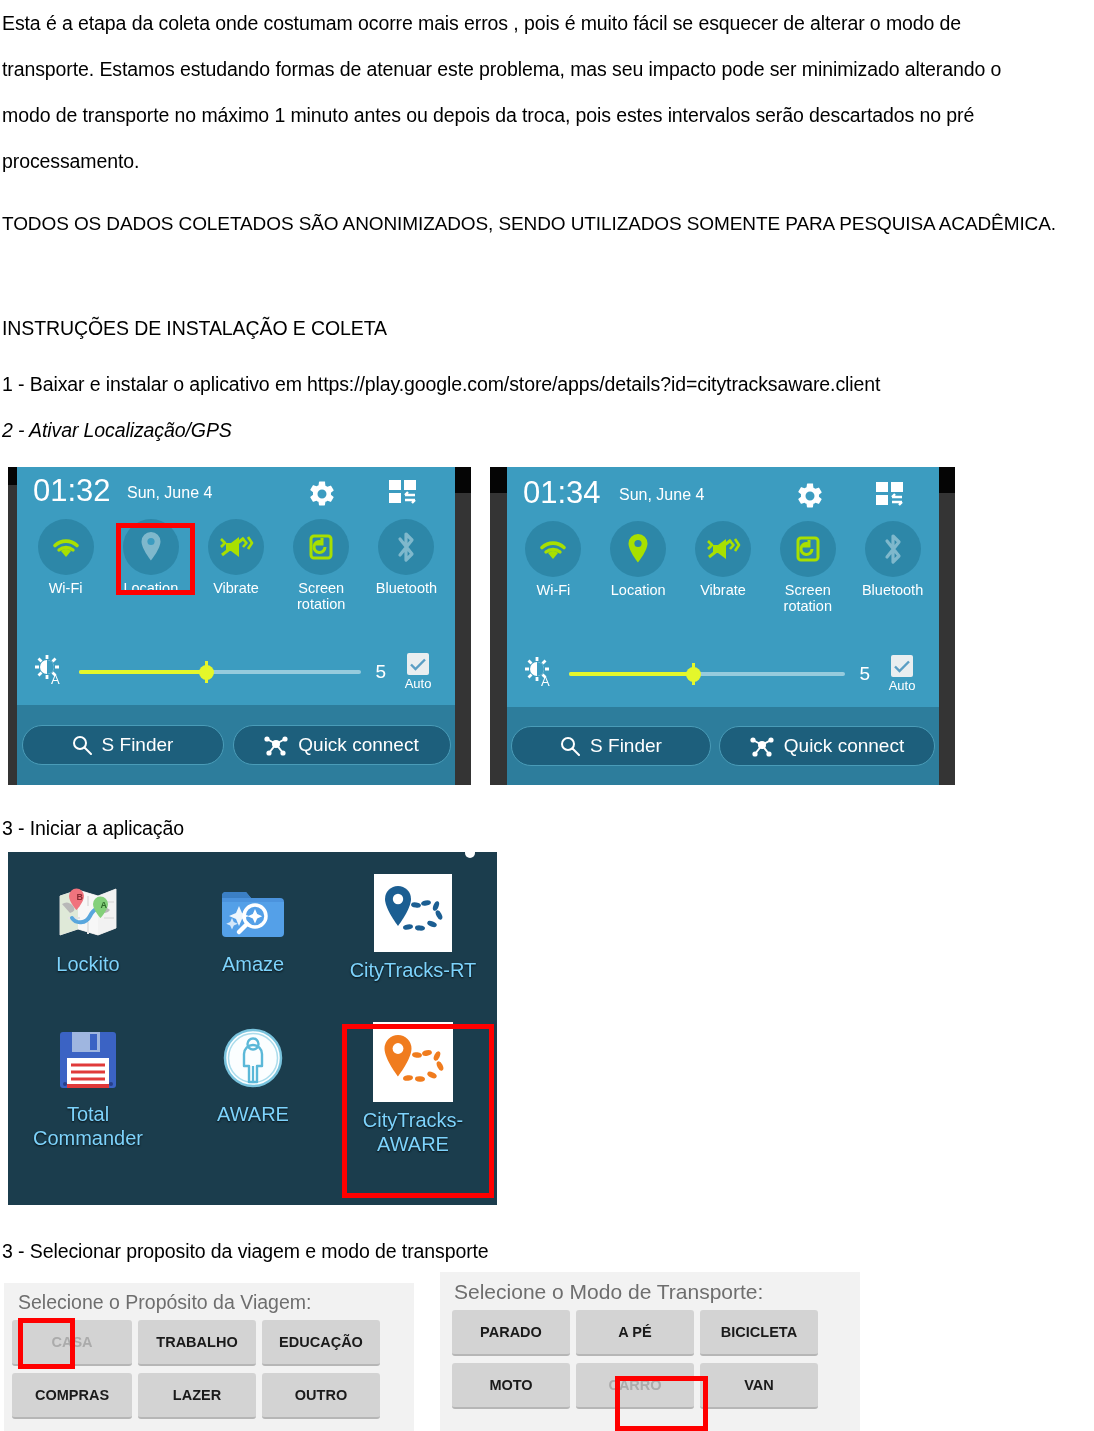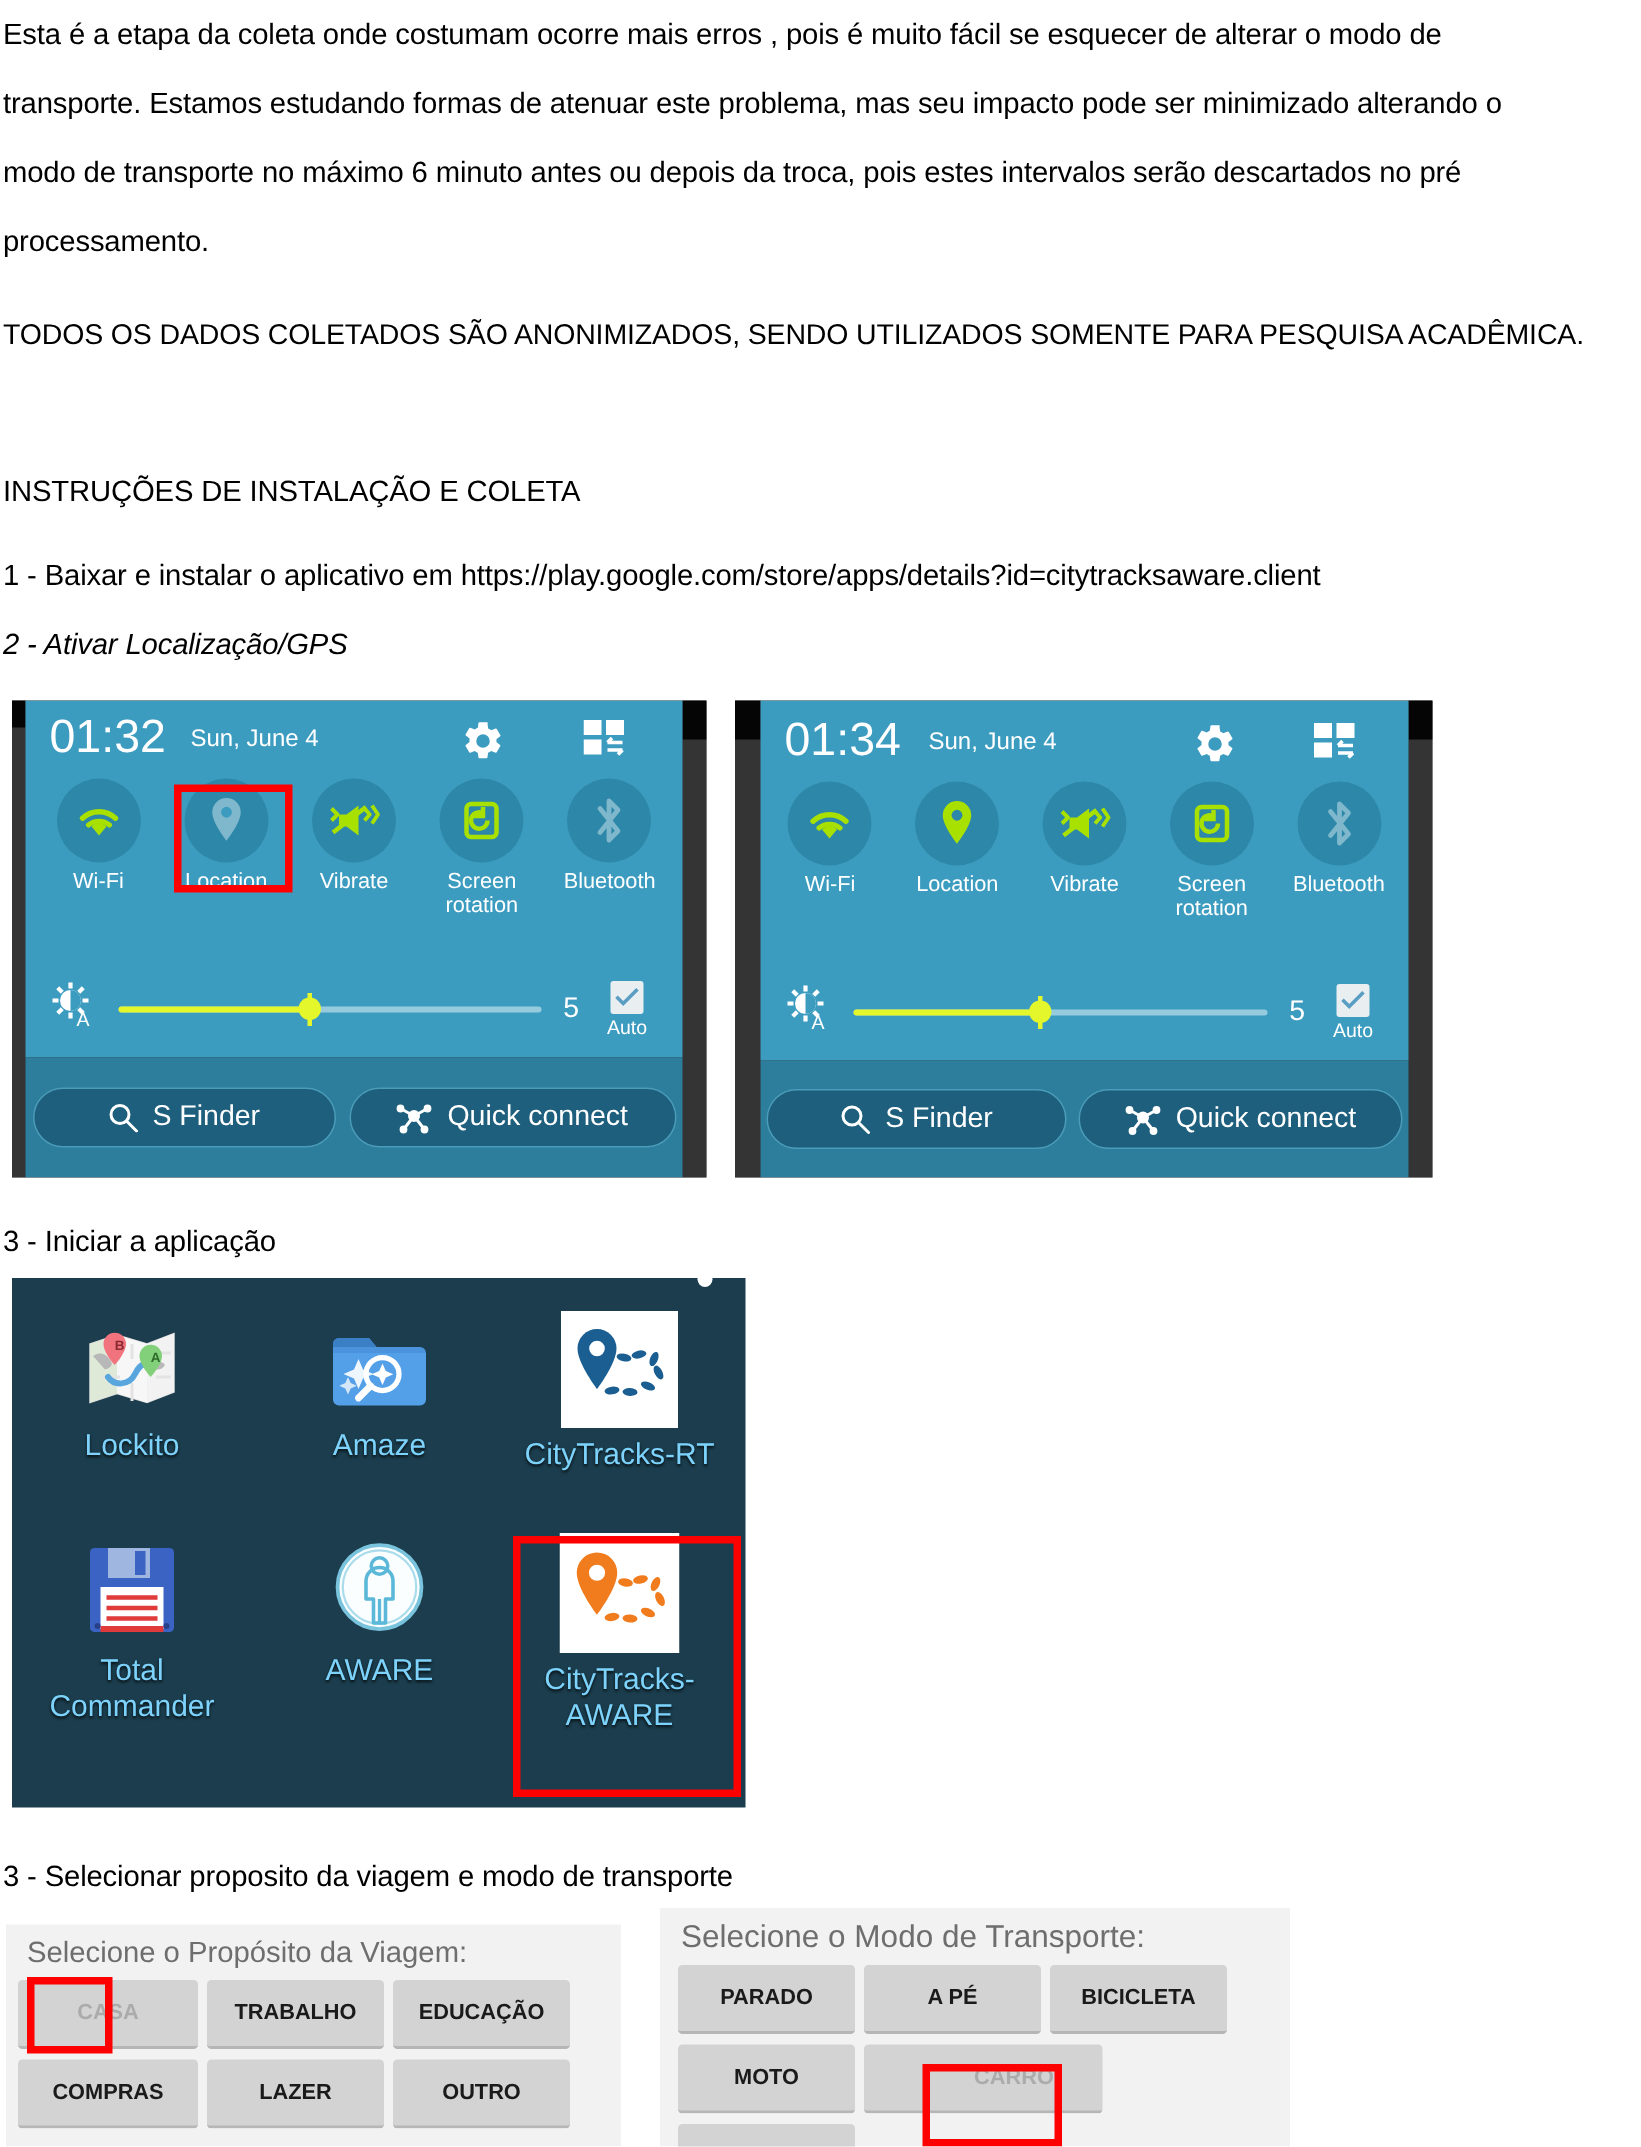--- a/index.html
+++ b/index.html
@@ -236,21 +236,21 @@
     margin: 0 6px 7px 0;
   }
   .sel-btn.dim { color: #ababab; }
 </style>
 </head>
 <body>
 
 <div class="doc">
   <div class="para" style="position:absolute;left:2px;top:0px;">Esta é a etapa da coleta onde costumam ocorre mais erros , pois é muito fácil se esquecer de alterar o modo de</div>
   <div class="para" style="position:absolute;left:2px;top:46px;">transporte.  Estamos estudando formas de atenuar este problema, mas seu impacto pode ser minimizado alterando o</div>
-  <div class="para" style="position:absolute;left:2px;top:92px;">modo de transporte no máximo 6 minuto antes ou depois da troca, pois estes intervalos serão descartados no pré</div>
+  <div class="para" style="position:absolute;left:2px;top:92px;">modo de transporte no máximo 1 minuto antes ou depois da troca, pois estes intervalos serão descartados no pré</div>
   <div class="para" style="position:absolute;left:2px;top:138px;">processamento.</div>
   <div class="para bold" style="position:absolute;left:2px;top:201px;font-size:19px;">TODOS OS DADOS COLETADOS SÃO ANONIMIZADOS, SENDO UTILIZADOS SOMENTE PARA PESQUISA ACADÊMICA.</div>
   <div class="para bold" style="position:absolute;left:2px;top:305px;">INSTRUÇÕES DE INSTALAÇÃO E COLETA</div>
   <div class="para" style="position:absolute;left:2px;top:361px;">1 - Baixar e instalar o aplicativo em https://play.google.com/store/apps/details?id=citytracksaware.client</div>
   <div class="para" style="position:absolute;left:2px;top:407px;font-style:italic;">2 - Ativar Localização/GPS</div>
   <div class="para" style="position:absolute;left:2px;top:805px;">3 - Iniciar a aplicação</div>
   <div class="para" style="position:absolute;left:2px;top:1228px;">3 - Selecionar proposito da viagem e modo de transporte</div>
 </div>
 
 <div class="shot" style="left:8px;top:467px;width:463px;height:318px;">
@@ -654,18 +654,18 @@
 
 <div class="redbox" style="left:18px;top:1318px;width:57px;height:51px;"></div>
 
 <div class="selpanel" style="left:440px;top:1272px;width:420px;height:159px;">
   <div class="sel-title" style="font-size:21px;">Selecione o Modo de Transporte:</div>
   <div class="sel-grid" style="padding:0 12px;">
     <div class="sel-btn" style="width:118px;">PARADO</div>
     <div class="sel-btn" style="width:118px;">A PÉ</div>
     <div class="sel-btn" style="width:118px;">BICICLETA</div>
     <div class="sel-btn" style="width:118px;">MOTO</div>
-    <div class="sel-btn dim" style="width:118px;padding-left:41px;">CARRO</div>
+    <div class="sel-btn dim" style="width:118px;">CARRO</div>
     <div class="sel-btn" style="width:118px;">VAN</div>
   </div>
 </div>
 
 <div class="redbox" style="left:615px;top:1376px;width:93px;height:55px;"></div>
 
 </body></html>

